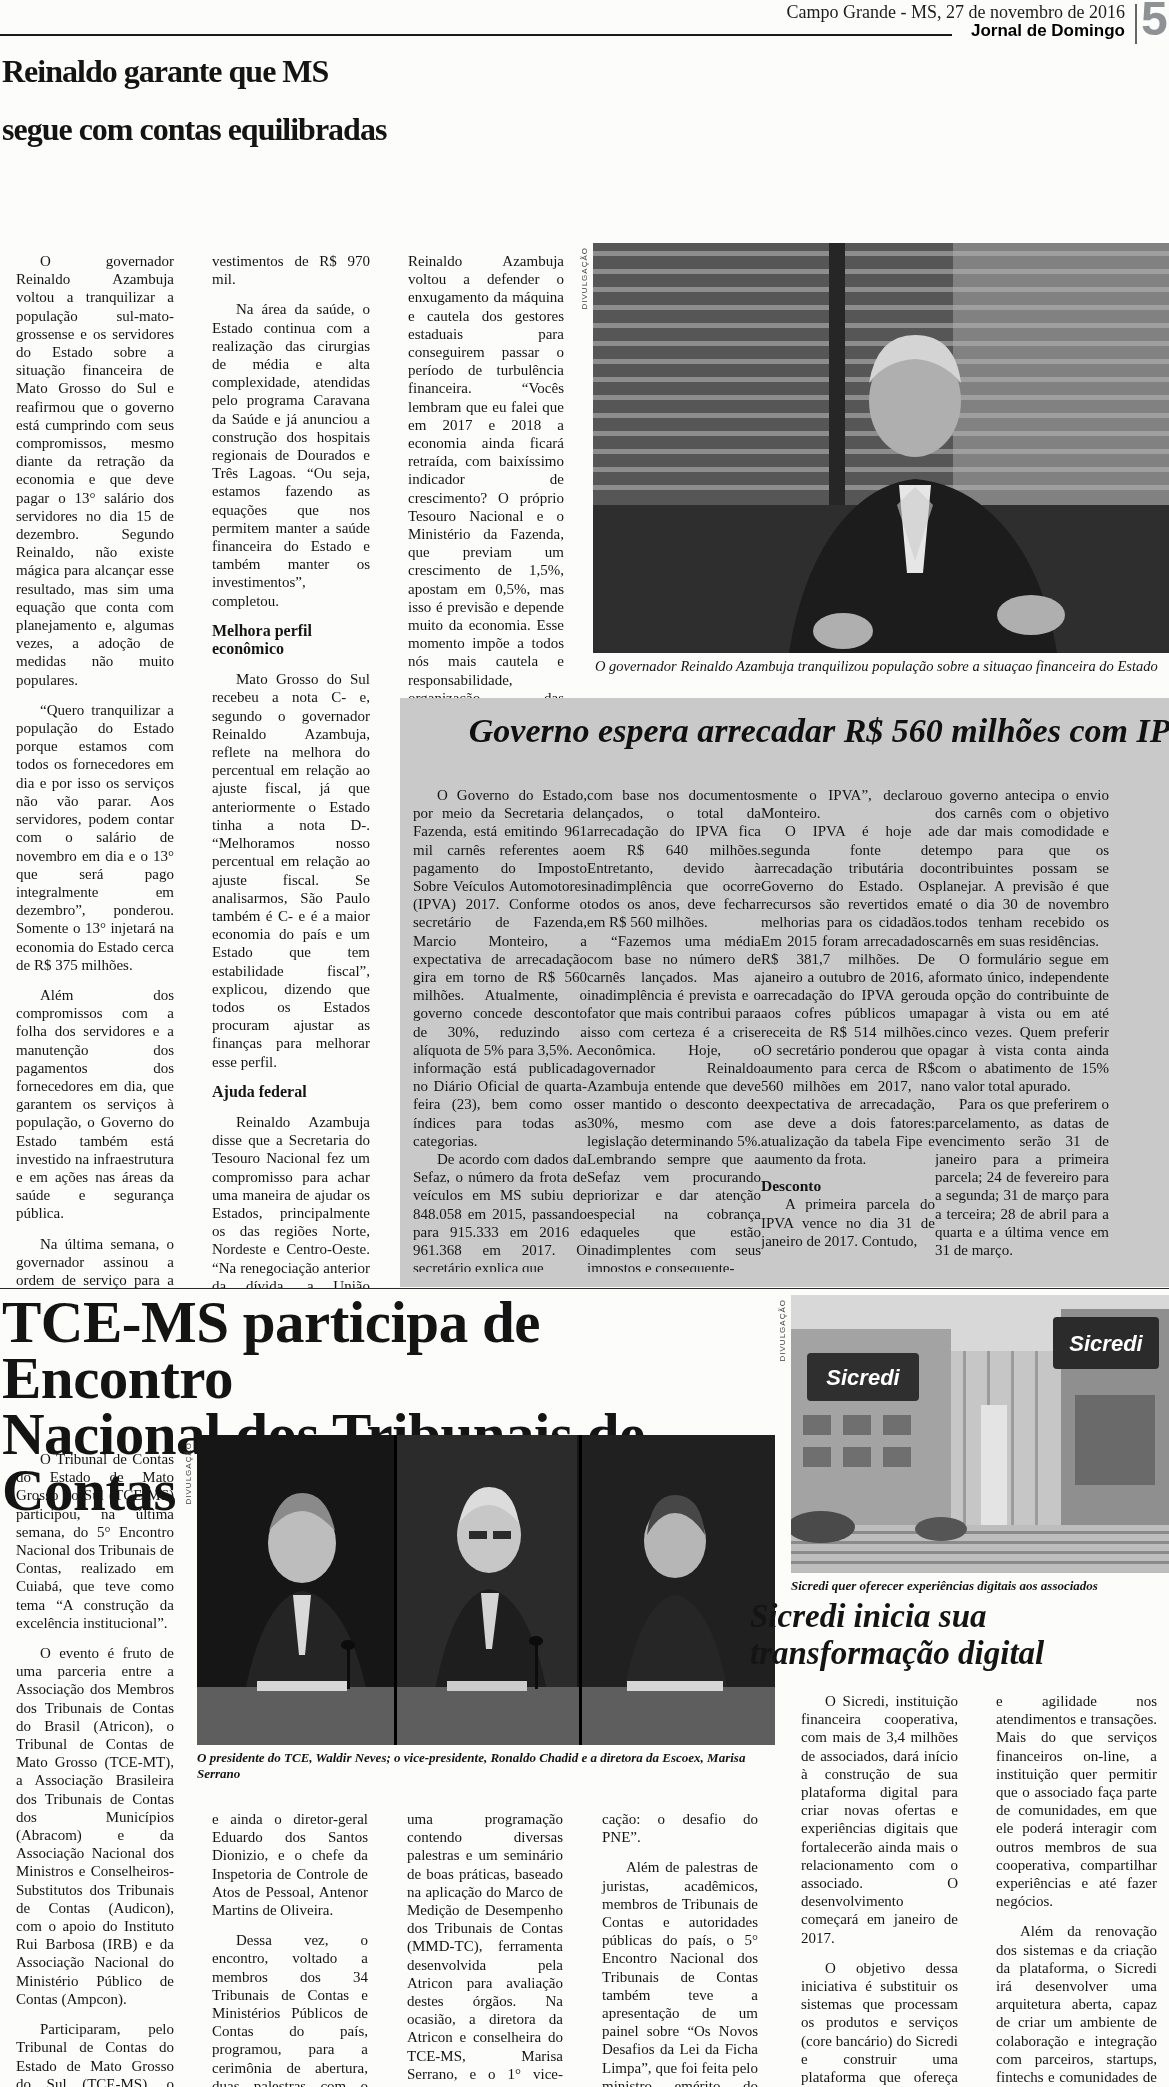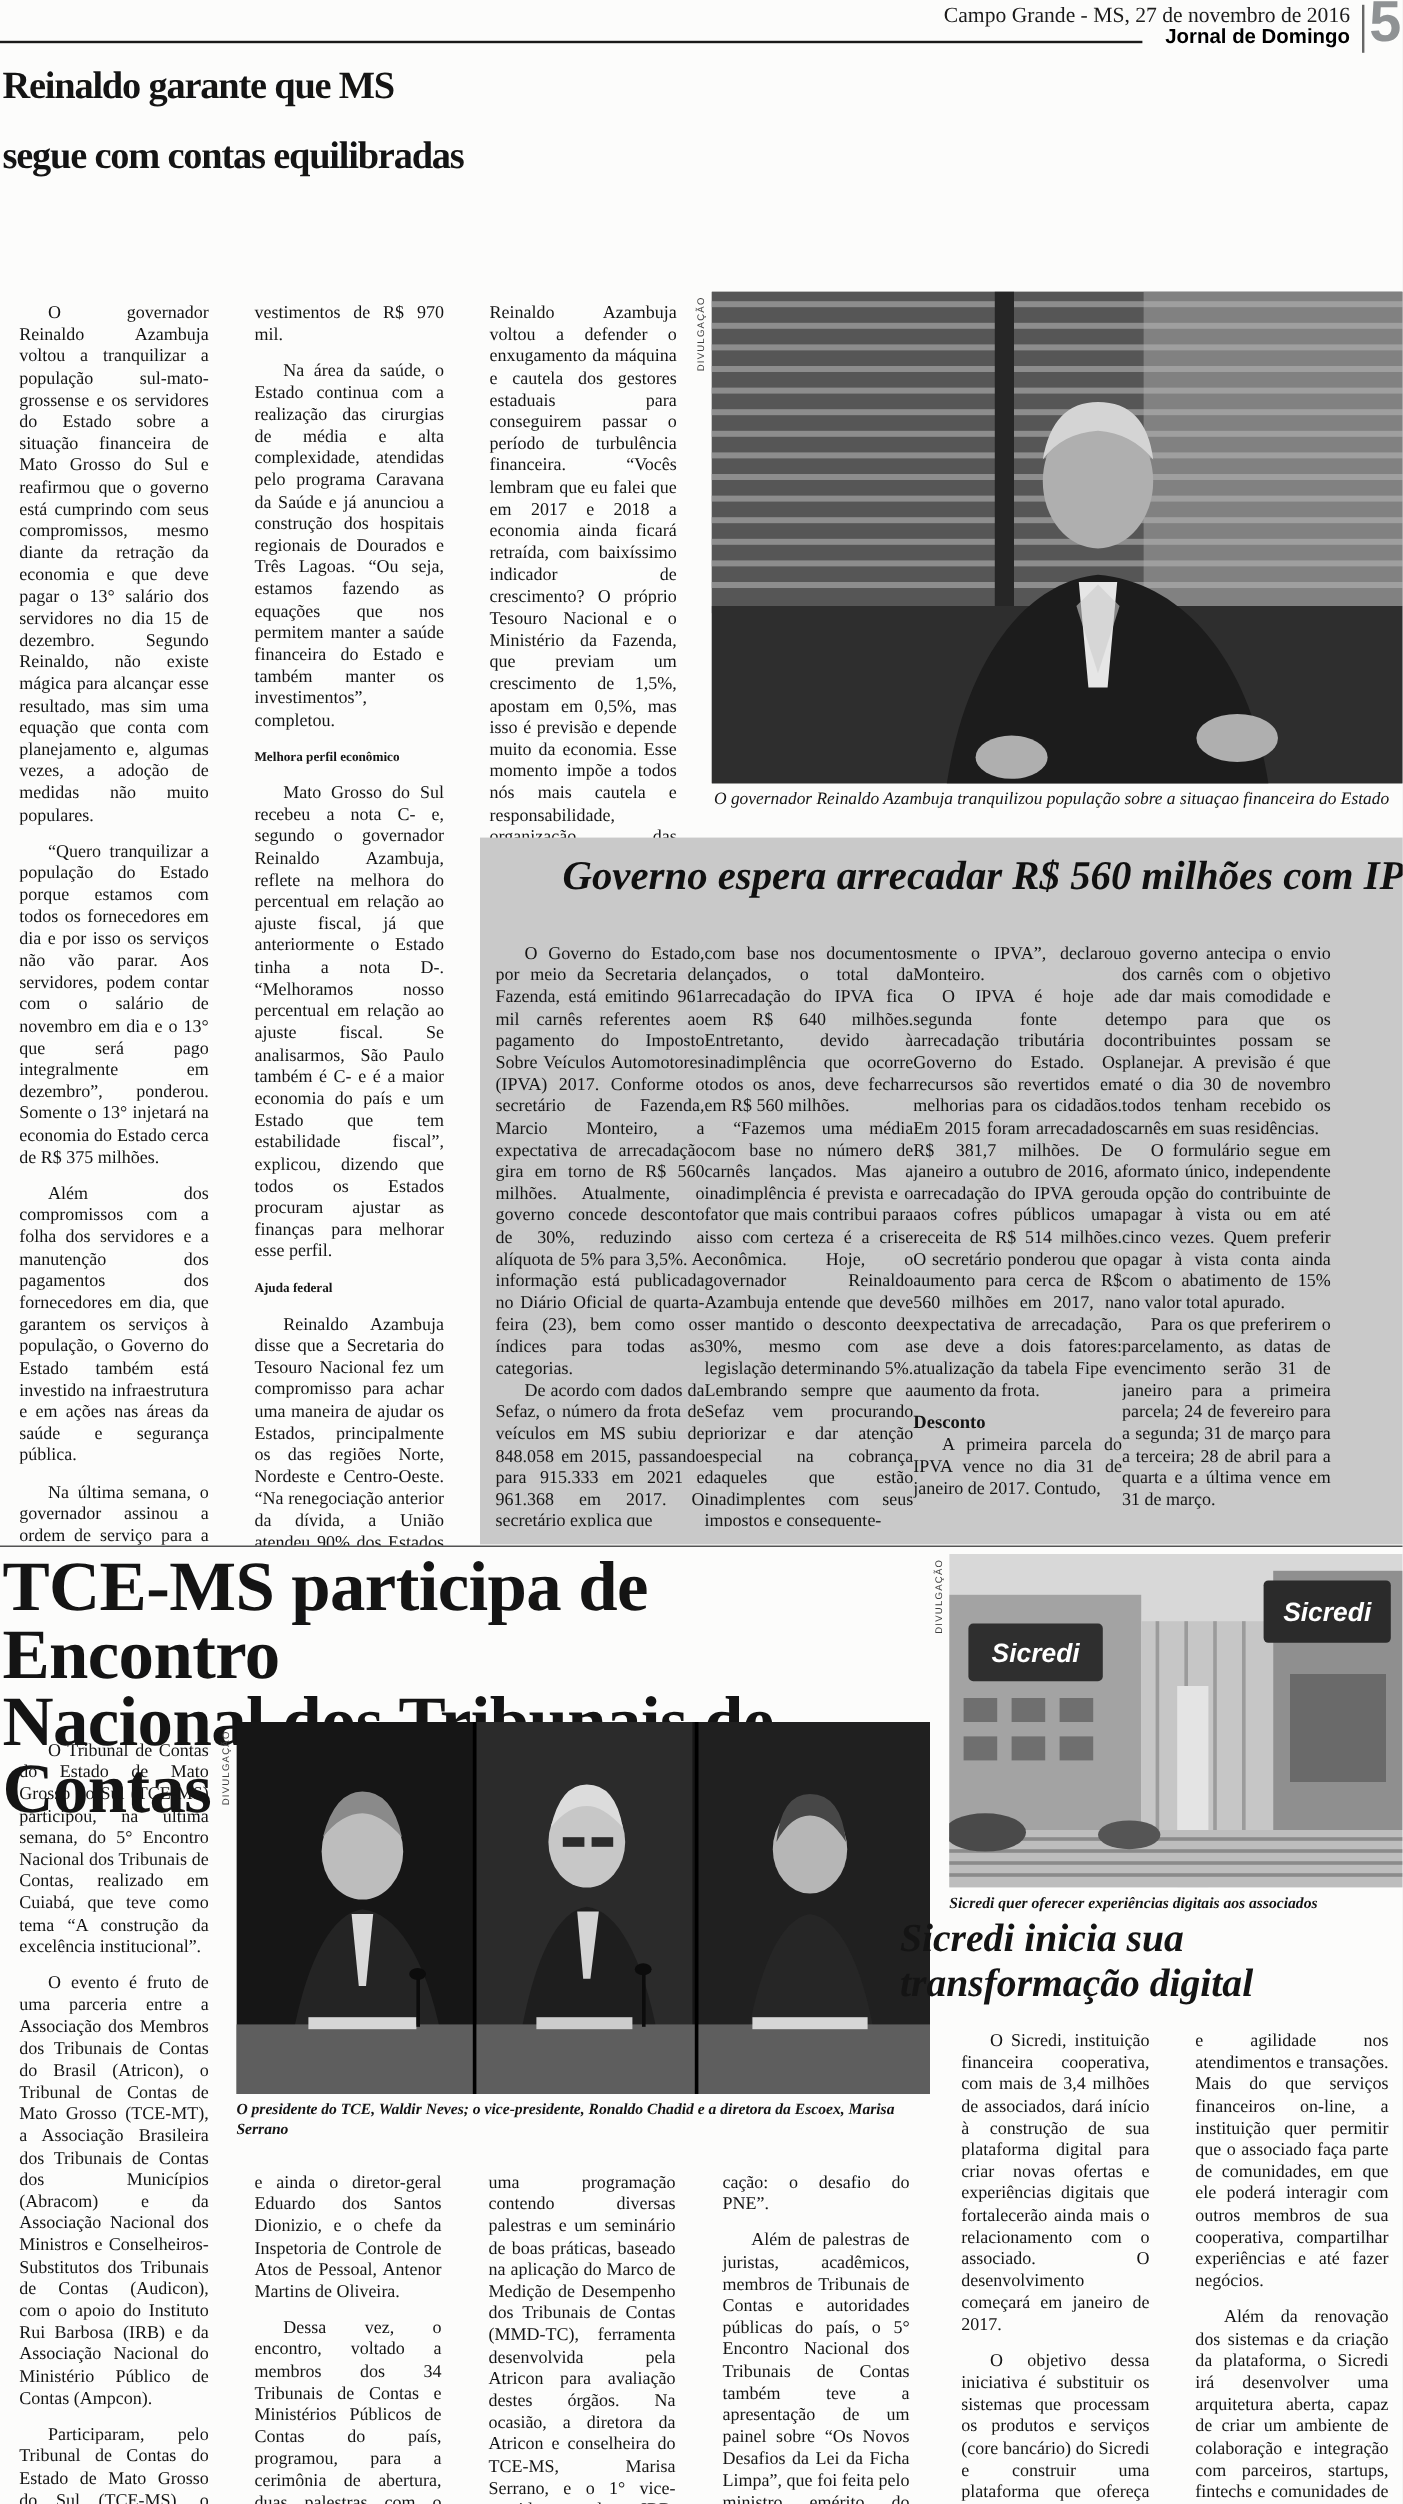--- a/index.html
+++ b/index.html
@@ -17,21 +17,21 @@
   .headline-main{position:absolute;top:42px;left:2px;width:980px;font-size:32px;line-height:58px;
                  font-weight:bold;letter-spacing:-1px;}
   .headline-tce{position:absolute;top:1294px;left:2px;width:720px;font-size:59px;line-height:56px;
                 font-weight:bold;letter-spacing:-0.5px;}
   .headline-sic{position:absolute;top:1598px;left:750px;width:380px;font-size:33px;line-height:37px;
                 font-weight:bold;font-style:italic;}
   
   .body-col{position:absolute;overflow:hidden;}
   .body-col p{margin:12px;text-indent:24px;text-align:justify;font-size:15px;line-height:18.2px;}
   .body-col p.cont{text-indent:0;}
-  .body-col p.subhead{font-weight:bold;text-indent:0;text-align:left;margin-top:9px;font-size:11px;}
+  .body-col p.subhead{font-weight:bold;text-indent:0;text-align:left;margin-top:9px;font-size:16px;}
   .col-a1-1{top:240px;left:4px;width:182px;height:1048px;}
   .col-a1-2{top:240px;left:200px;width:182px;height:1048px;}
   .col-a1-3{top:240px;left:396px;width:180px;height:462px;}
   
   .photo-gov{position:absolute;top:243px;left:593px;width:576px;height:410px;filter:grayscale(1);}
   .caption-gov{position:absolute;top:658px;left:595px;width:574px;font-style:italic;font-size:14.5px;}
   .credit{position:absolute;font-family:"Liberation Sans",sans-serif;font-size:8px;color:#3d3d3d;
           writing-mode:vertical-rl;transform:rotate(180deg);letter-spacing:1px;}
   .credit-gov{top:247px;left:580px;}
   .credit-tce{top:1442px;left:184px;}
@@ -129,21 +129,21 @@
       <ellipse cx="250" cy="388" rx="30" ry="18" fill="#b9ada0"></ellipse>
     </svg>
   </div>
   <div class="caption-gov">O governador Reinaldo Azambuja tranquilizou população sobre a situaçao financeira do Estado</div>
 
   <div class="ipva-box">
     <div class="ipva-title">Governo espera arrecadar R$ 560 milhões com IPVA</div>
     <div class="ipva-cols">
       <div class="ipva-col">
           <p>O Governo do Estado, por meio da Secretaria de Fazenda, está emitindo 961 mil carnês referentes ao pagamento do Imposto Sobre Veículos Automotores (IPVA) 2017. Conforme o secretário de Fazenda, Marcio Monteiro, a expectativa de arrecadação gira em torno de R$ 560 milhões. Atualmente, o governo concede desconto de 30%, reduzindo a alíquota de 5% para 3,5%. A informação está publicada no Diário Oficial de quarta-feira (23), bem como os índices para todas as categorias.</p>
-          <p>De acordo com dados da Sefaz, o número da frota de veículos em MS subiu de 848.058 em 2015, passando para 915.333 em 2021 e 961.368 em 2017. O secretário explica que</p>
+          <p>De acordo com dados da Sefaz, o número da frota de veículos em MS subiu de 848.058 em 2015, passando para 915.333 em 2016 e 961.368 em 2017. O secretário explica que</p>
         </div>
       <div class="ipva-col">
           <p class="cont">com base nos documentos lançados, o total da arrecadação do IPVA fica em R$ 640 milhões. Entretanto, devido à inadimplência que ocorre todos os anos, deve fechar em R$ 560 milhões.</p>
           <p>“Fazemos uma média com base no número de carnês lançados. Mas a inadimplência é prevista e o fator que mais contribui para isso com certeza é a crise econômica. Hoje, o governador Reinaldo Azambuja entende que deve ser mantido o desconto de 30%, mesmo com a legislação determinando 5%. Lembrando sempre que a Sefaz vem procurando priorizar e dar atenção especial na cobrança daqueles que estão inadimplentes com seus impostos e consequente-</p>
         </div>
       <div class="ipva-col">
           <p class="cont">mente o IPVA”, declarou Monteiro.</p>
           <p>O IPVA é hoje a segunda fonte de arrecadação tributária do Governo do Estado. Os recursos são revertidos em melhorias para os cidadãos. Em 2015 foram arrecadados R$ 381,7 milhões. De janeiro a outubro de 2016, a arrecadação do IPVA gerou aos cofres públicos uma receita de R$ 514 milhões. O secretário ponderou que o aumento para cerca de R$ 560 milhões em 2017, na expectativa de arrecadação, se deve a dois fatores: atualização da tabela Fipe e aumento da frota.</p>
           <p class="subhead">Desconto</p>
           <p>A primeira parcela do IPVA vence no dia 31 de janeiro de 2017. Contudo,</p>

